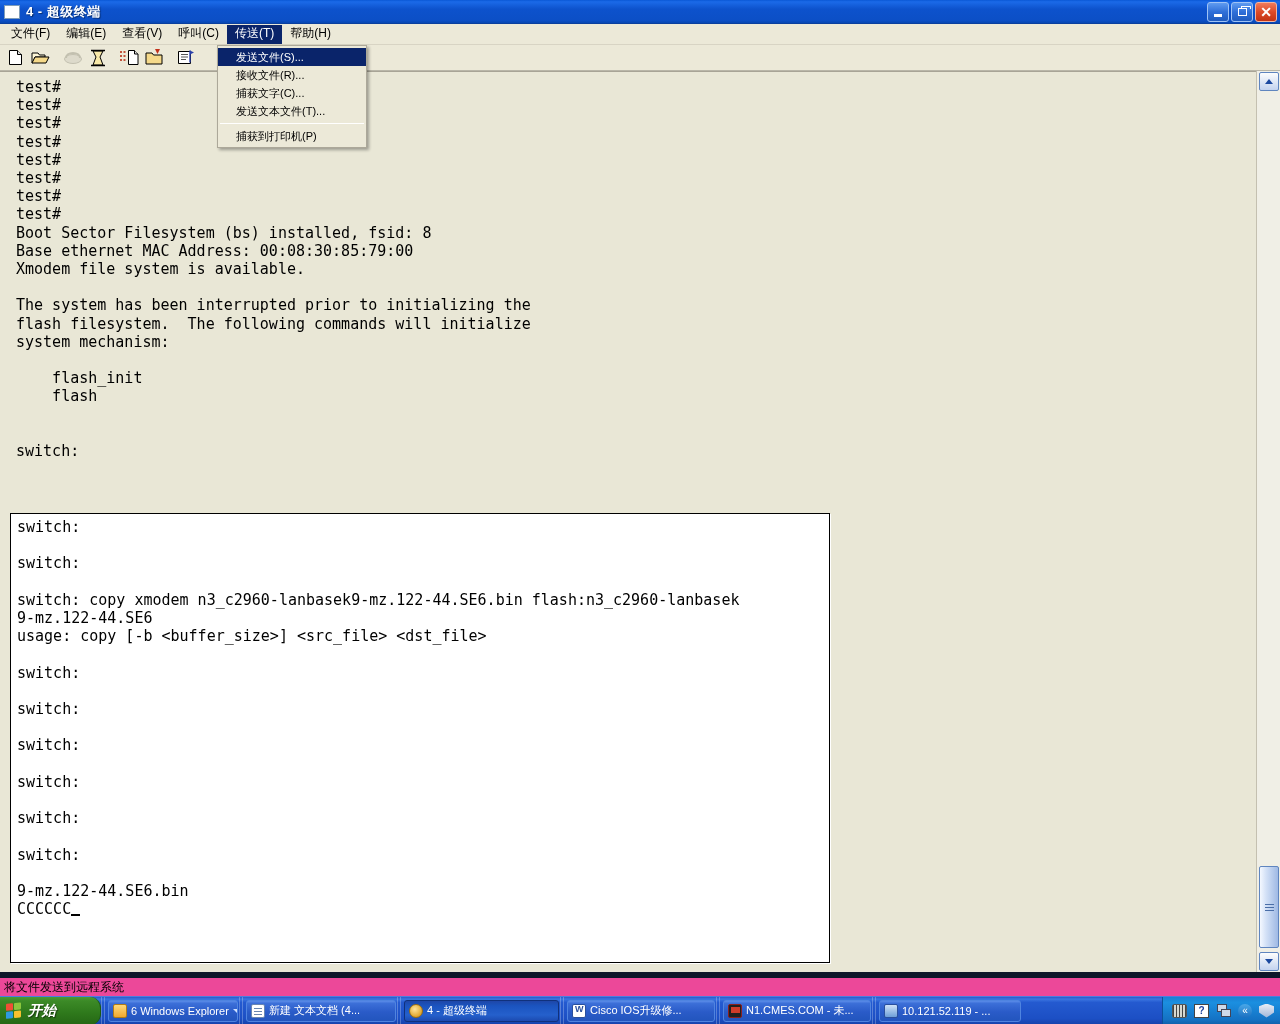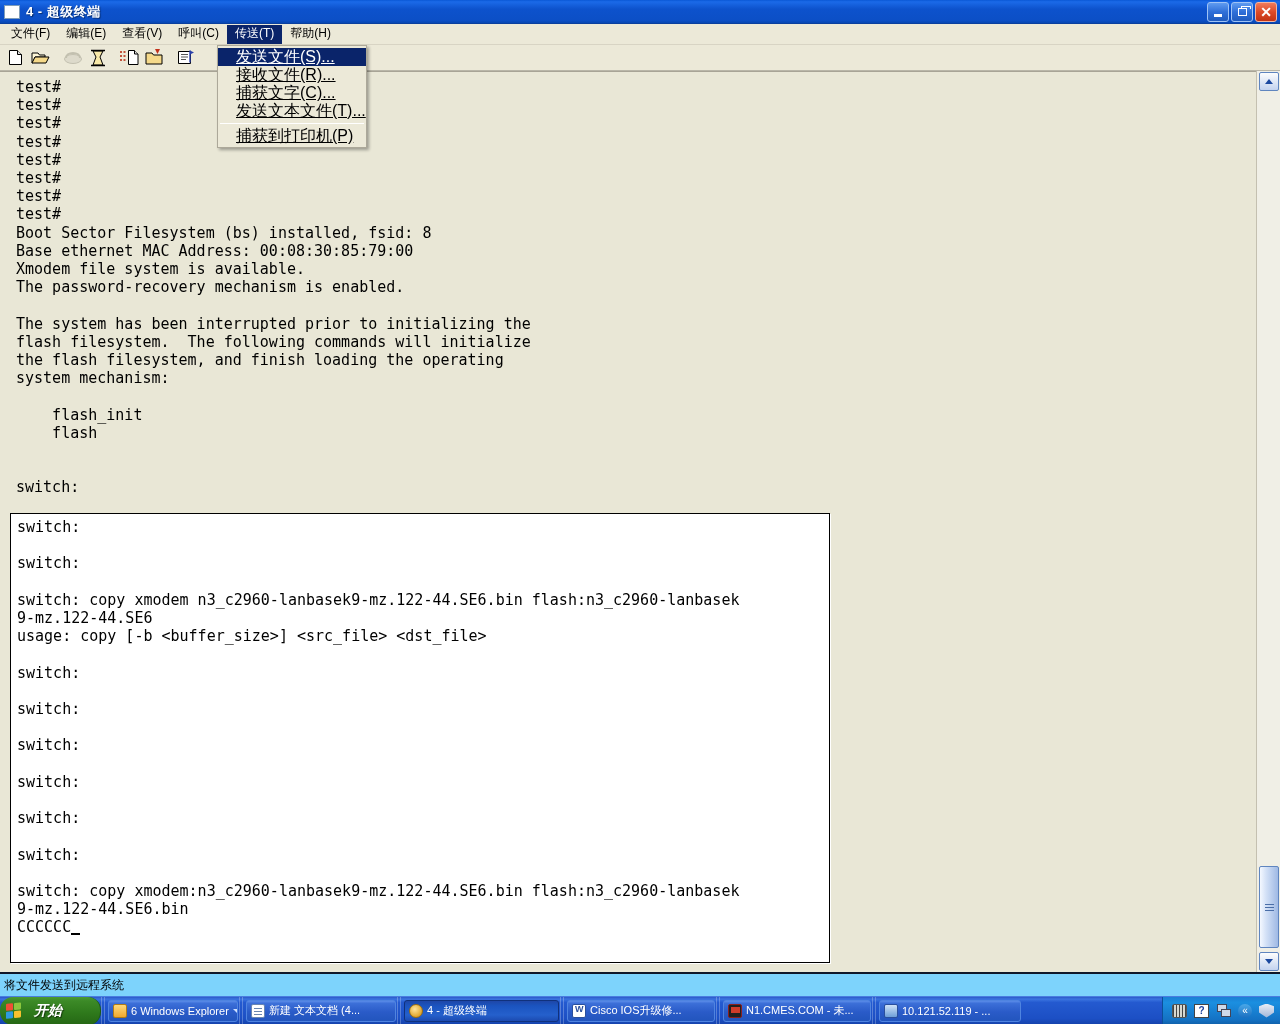--- a/index.html
+++ b/index.html
@@ -156,41 +156,41 @@
     background: linear-gradient(90deg,#f4f8ff 0%,#d2e0f6 35%,#9fb9e4 100%);
     border: 1px solid #5f85bf; border-radius: 2px;
     display:flex; align-items:center; justify-content:center;
   }
   .sb-grip { width: 9px; height: 7px;
     background: repeating-linear-gradient(180deg,#4a6ea8 0 1px,transparent 1px 3px); }
 
   
   .statusbar {
     position: absolute; left: 0; top: 972px; width: 1280px; height: 24px;
-    background: #7dd3fc;
-    border-top: 2px solid #0f172a;
+    background: #ec4899;
+    border-top: 6px solid #0f172a;
     display: flex; align-items: center;
   }
   .status-cell {
     font-size: 12px; color: #000; padding-left: 4px; white-space: nowrap;
   }
 
   
   .taskbar {
     position: absolute; left: 0; top: 996px; width: 1280px; height: 28px;
     background: linear-gradient(180deg,#2a58c8 0%,#3b75e0 8%,#245ad0 20%,#1c4fc4 80%,#1543ad 100%);
     border-top: 1px solid #4a7de0;
     display: flex; align-items: center;
   }
   .start-btn {
     width: 101px; height: 28px;
     background: linear-gradient(180deg,#4a9a33 0%,#3c8a27 14%,#2f7a1c 55%,#256614 100%);
     border-right: 1px solid #1d5a10;
     border-top-right-radius: 11px; border-bottom-right-radius: 11px;
-    display: flex; align-items: center; padding-left: 6px; gap: 11px; border-radius: 13px;
+    display: flex; align-items: center; padding-left: 6px; gap: 5px;
   }
   .win-flag {
     width: 17px; height: 16px; position: relative; flex:none;
     transform: skewY(-6deg);
   }
   .win-flag span { position: absolute; width: 7px; height: 6.5px; border-radius:1px;}
   .win-flag span:nth-child(1){ left:0; top:0; background:#f14f36;}
   .win-flag span:nth-child(2){ left:8px; top:0; background:#8cc63e;}
   .win-flag span:nth-child(3){ left:0; top:8px; background:#2e9ae0;}
   .win-flag span:nth-child(4){ left:8px; top:8px; background:#f7c02f;}
@@ -256,23 +256,23 @@
   .dropdown {
     position: absolute; left: 217px; top: 45px;
     width: 150px;
     background: #ece9d8;
     border: 1px solid #aca899;
     box-shadow: 2px 2px 3px rgba(0,0,0,0.33);
     padding: 2px 0 2px 0;
     z-index: 50;
   }
   .dd-item {
-    font-size: 16px; color: #000;
+    font-size: 11px; color: #000;
     height: 18px; line-height: 18px;
-    padding: 0 8px 0 18px; white-space: nowrap; text-decoration: underline;
+    padding: 0 8px 0 18px; white-space: nowrap;
   }
   .dd-item.sel { background: #0a246a; color: #ffffff; }
   .dd-sep { height: 1px; background: #aca899; margin: 3px 2px 3px 2px;
             border-bottom: 1px solid #ffffff; }
 </style>
 </head>
 <body>
 
 <div id="app">
 
@@ -365,25 +365,23 @@
         <div class="term-line">test#</div>
         <div class="term-line">test#</div>
         <div class="term-line">test#</div>
         <div class="term-line">test#</div>
         <div class="term-line">test#</div>
         <div class="term-line">test#</div>
         <div class="term-line">test#</div>
         <div class="term-line">Boot Sector Filesystem (bs) installed, fsid: 8</div>
         <div class="term-line">Base ethernet MAC Address: 00:08:30:85:79:00</div>
         <div class="term-line">Xmodem file system is available.</div>
-        <div class="term-line">The password-recovery mechanism is enabled.</div>
         <div class="term-line">&nbsp;</div>
         <div class="term-line">The system has been interrupted prior to initializing the</div>
         <div class="term-line">flash filesystem.  The following commands will initialize</div>
-        <div class="term-line">the flash filesystem, and finish loading the operating</div>
         <div class="term-line">system mechanism:</div>
         <div class="term-line">&nbsp;</div>
         <div class="term-line">    flash_init</div>
         <div class="term-line">    flash</div>
         <div class="term-line">&nbsp;</div>
         <div class="term-line">&nbsp;</div>
         <div class="term-line">switch:</div>
       </div>
 
     <div class="white-box" id="whitebox">
@@ -400,21 +398,20 @@
         <div class="wb-line">switch:</div>
         <div class="wb-line blank">&nbsp;</div>
         <div class="wb-line">switch:</div>
         <div class="wb-line blank">&nbsp;</div>
         <div class="wb-line">switch:</div>
         <div class="wb-line blank">&nbsp;</div>
         <div class="wb-line">switch:</div>
         <div class="wb-line blank">&nbsp;</div>
         <div class="wb-line">switch:</div>
         <div class="wb-line blank">&nbsp;</div>
-        <div class="wb-line">switch: copy xmodem:n3_c2960-lanbasek9-mz.122-44.SE6.bin flash:n3_c2960-lanbasek</div>
         <div class="wb-line">9-mz.122-44.SE6.bin</div>
         <div class="wb-line">CCCCCC<span class="cursor-blk"></span></div>
       </div>
   </div>
 
   <div class="vscroll">
     <div class="sb-arrow up">
         <i></i>
       </div>
     <div class="sb-thumb">

